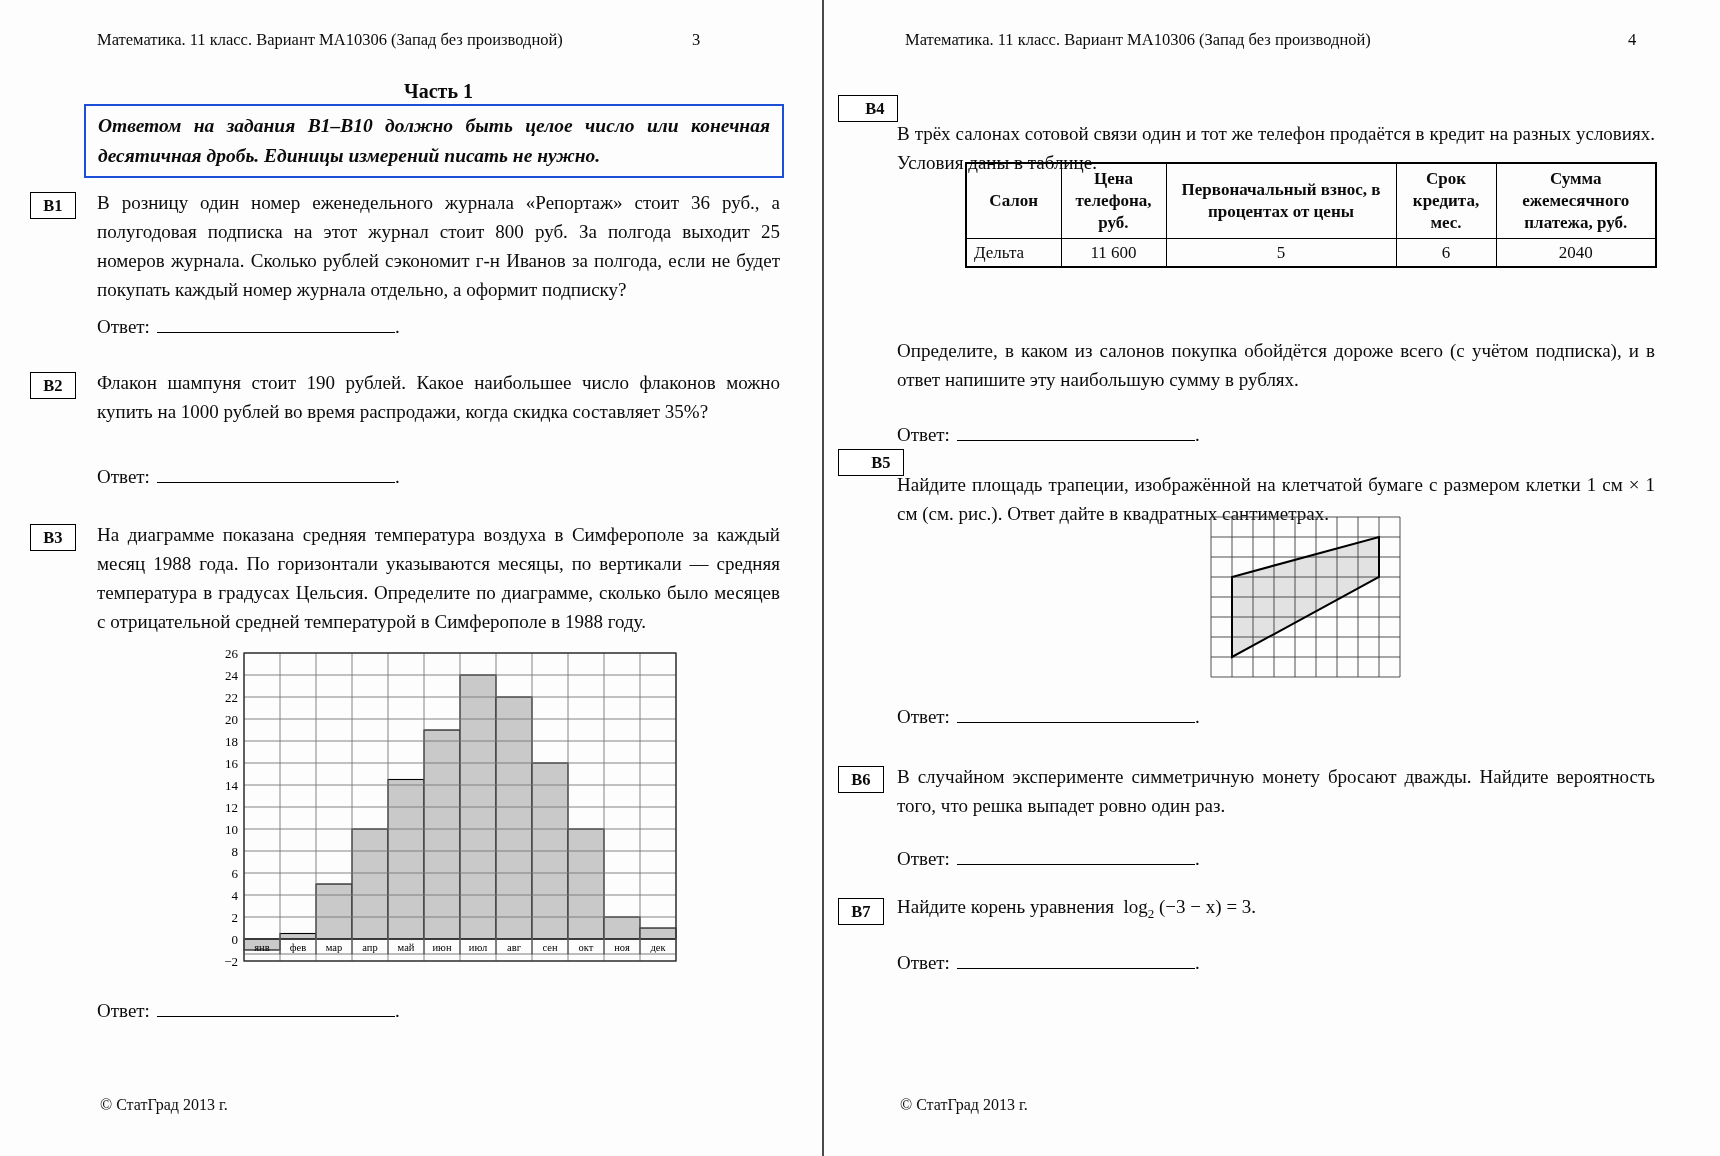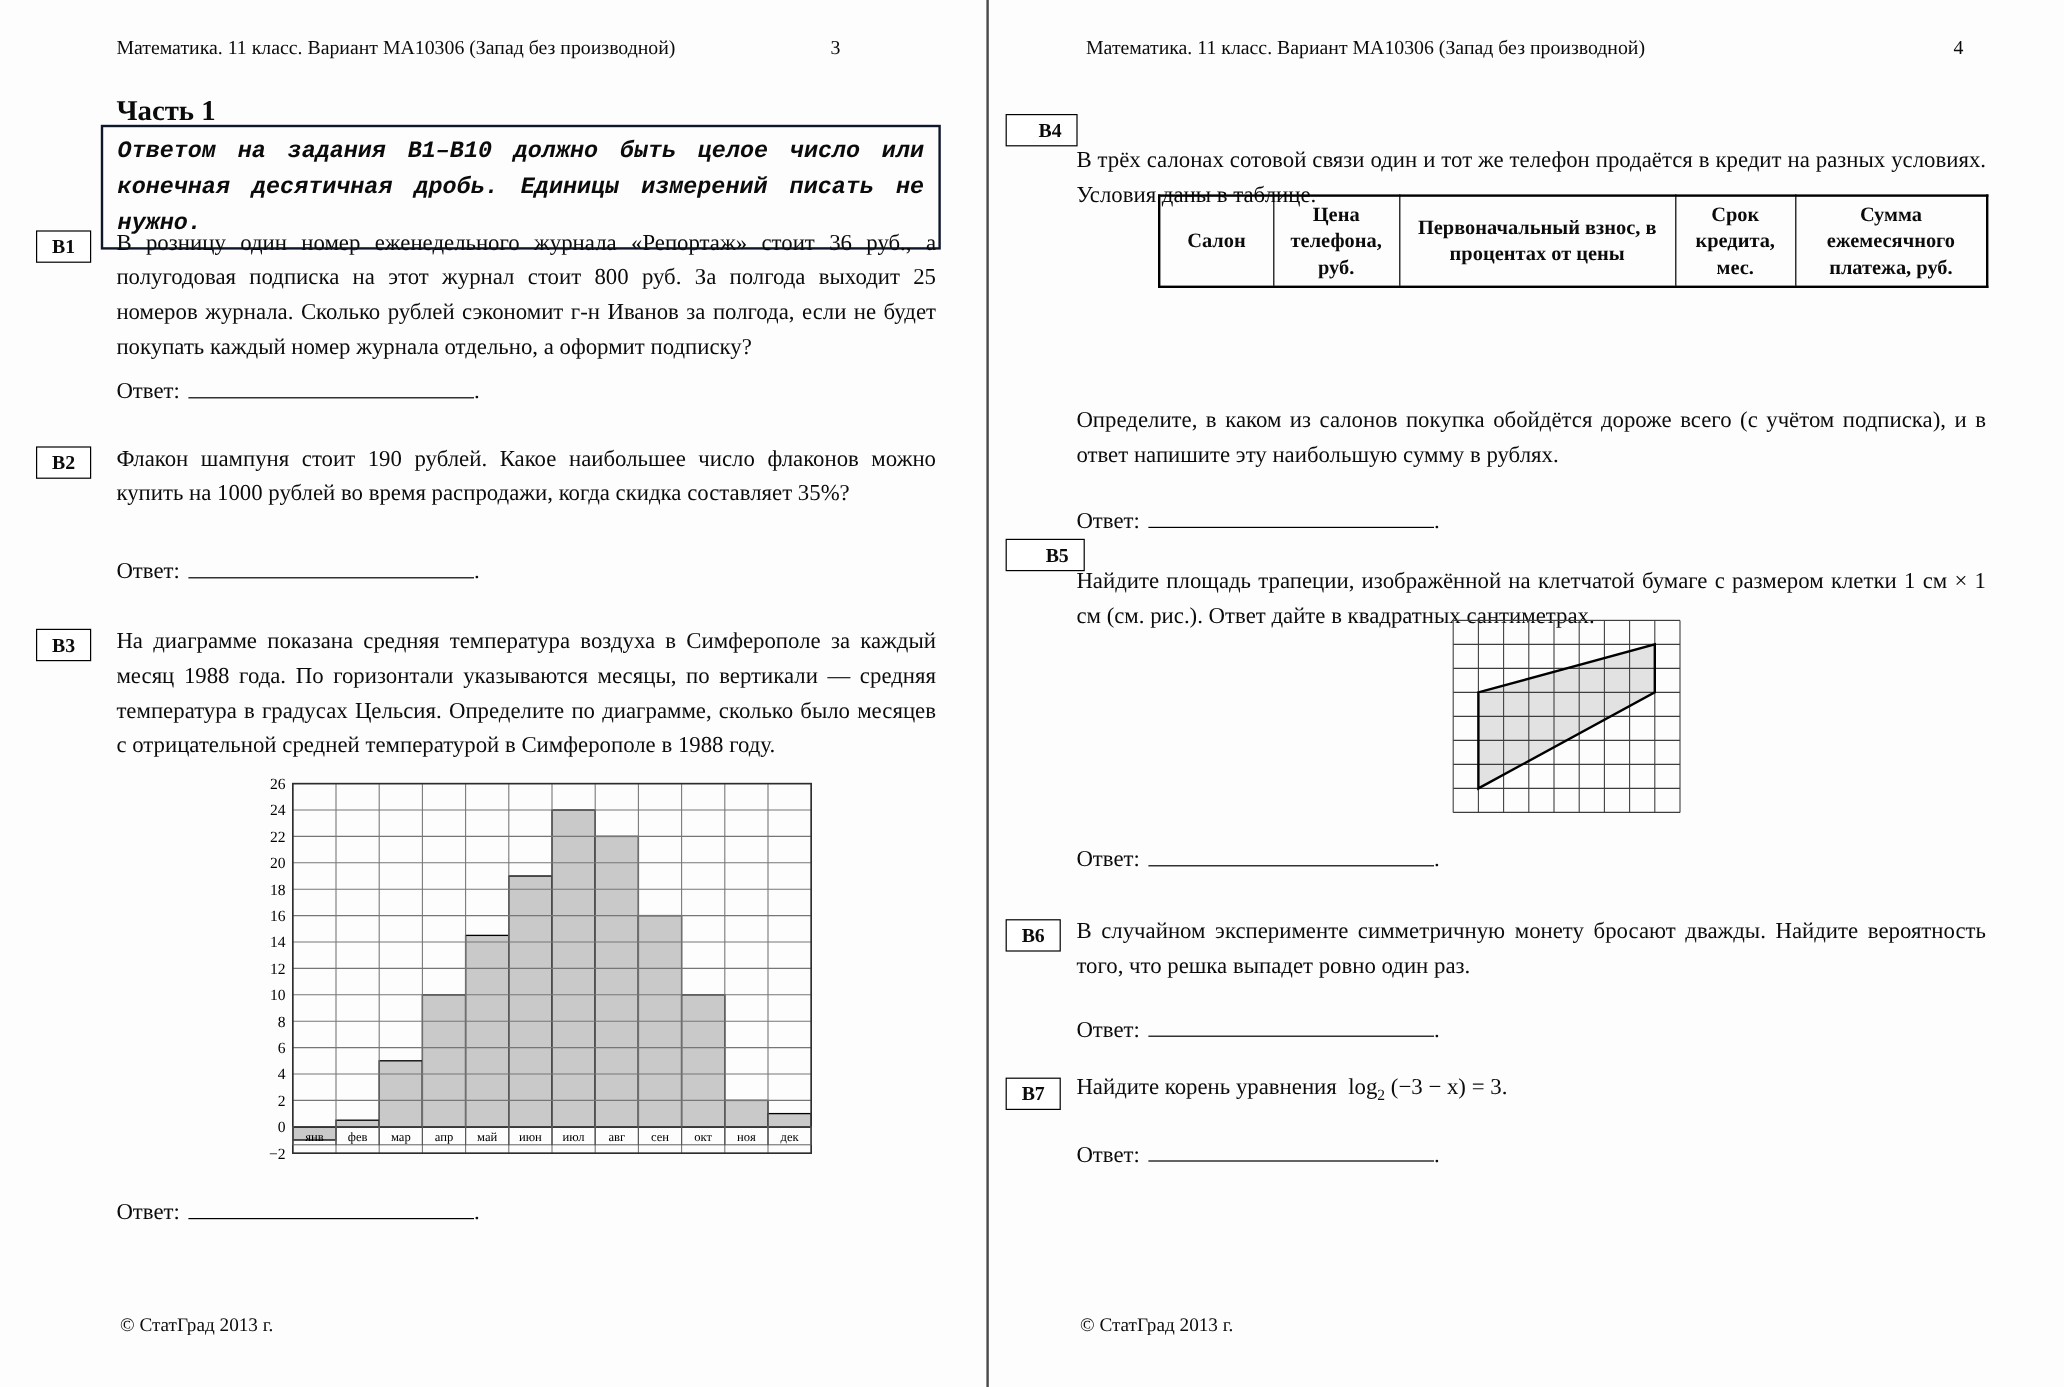--- a/index.html
+++ b/index.html
@@ -4,26 +4,25 @@
 <style>
   html,body{margin:0;padding:0;}
   body{
     width:1720px;height:1156px;position:relative;overflow:hidden;
     background:#fdfdfd;color:#0b0b0b;
     font-family:"Liberation Serif", serif;
   }
   .abs{position:absolute;}
   .hdr{font-size:16.5px;white-space:nowrap;}
   .jt{font-size:19px;line-height:29px;text-align:justify;}
-  .part-title{font-size:24px;font-weight:bold;text-align:left;}
+  .part-title{font-size:20px;font-weight:bold;text-align:center;}
   .instr-box{
-    border:2px solid #0f172a;padding:5px 12px;
+    border:2px solid #1d4ed8;padding:5px 12px;
     font-size:19.5px;line-height:30px;font-weight:bold;font-style:italic;
     text-align:justify;
-    font-family:Liberation Mono, monospace;
   }
   .tasklabel{
     width:44px;height:25px;border:1.8px solid #000;
     font-weight:bold;font-size:16.5px;text-align:center;line-height:25px;
     background:#fff;
   }
   .answer{font-size:19px;white-space:nowrap;}
   .ans-line{
     display:inline-block;width:238px;height:15px;
     border-bottom:1.5px solid #000;margin-left:7px;
@@ -173,20 +172,27 @@
       <col style="width:160px">
     </colgroup>
   <tbody>
       <tr>
     <th>Салон</th>
     <th>Цена телефона, руб.</th>
     <th>Первоначальный взнос, в процентах от цены</th>
     <th>Срок кредита, мес.</th>
     <th>Сумма ежемесячного платежа, руб.</th>
   </tr>
+  <tr>
+    <td class="salon">Дельта</td>
+    <td>11 600</td>
+    <td>5</td>
+    <td>6</td>
+    <td>2040</td>
+  </tr>
 </tbody>
   </table>
 
 <div class="abs jt" style="left:897px;top:336px;width:758px;">Определите, в каком из салонов покупка обойдётся дороже всего (с учётом подписка), и в ответ напишите эту наибольшую сумму в рублях.</div>
 <div class="abs answer" style="left:897px;top:424px;">
   <span>Ответ:</span><span class="ans-line"></span><span>.</span>
 </div>
 
 <div class="abs tasklabel" style="left:838px;top:449px;padding-left:20px;">В5</div>
 <div class="abs jt" style="left:897px;top:470px;width:758px;">Найдите площадь трапеции, изображённой на клетчатой бумаге с размером клетки 1 см × 1 см (см. рис.). Ответ дайте в квадратных сантиметрах.</div>

